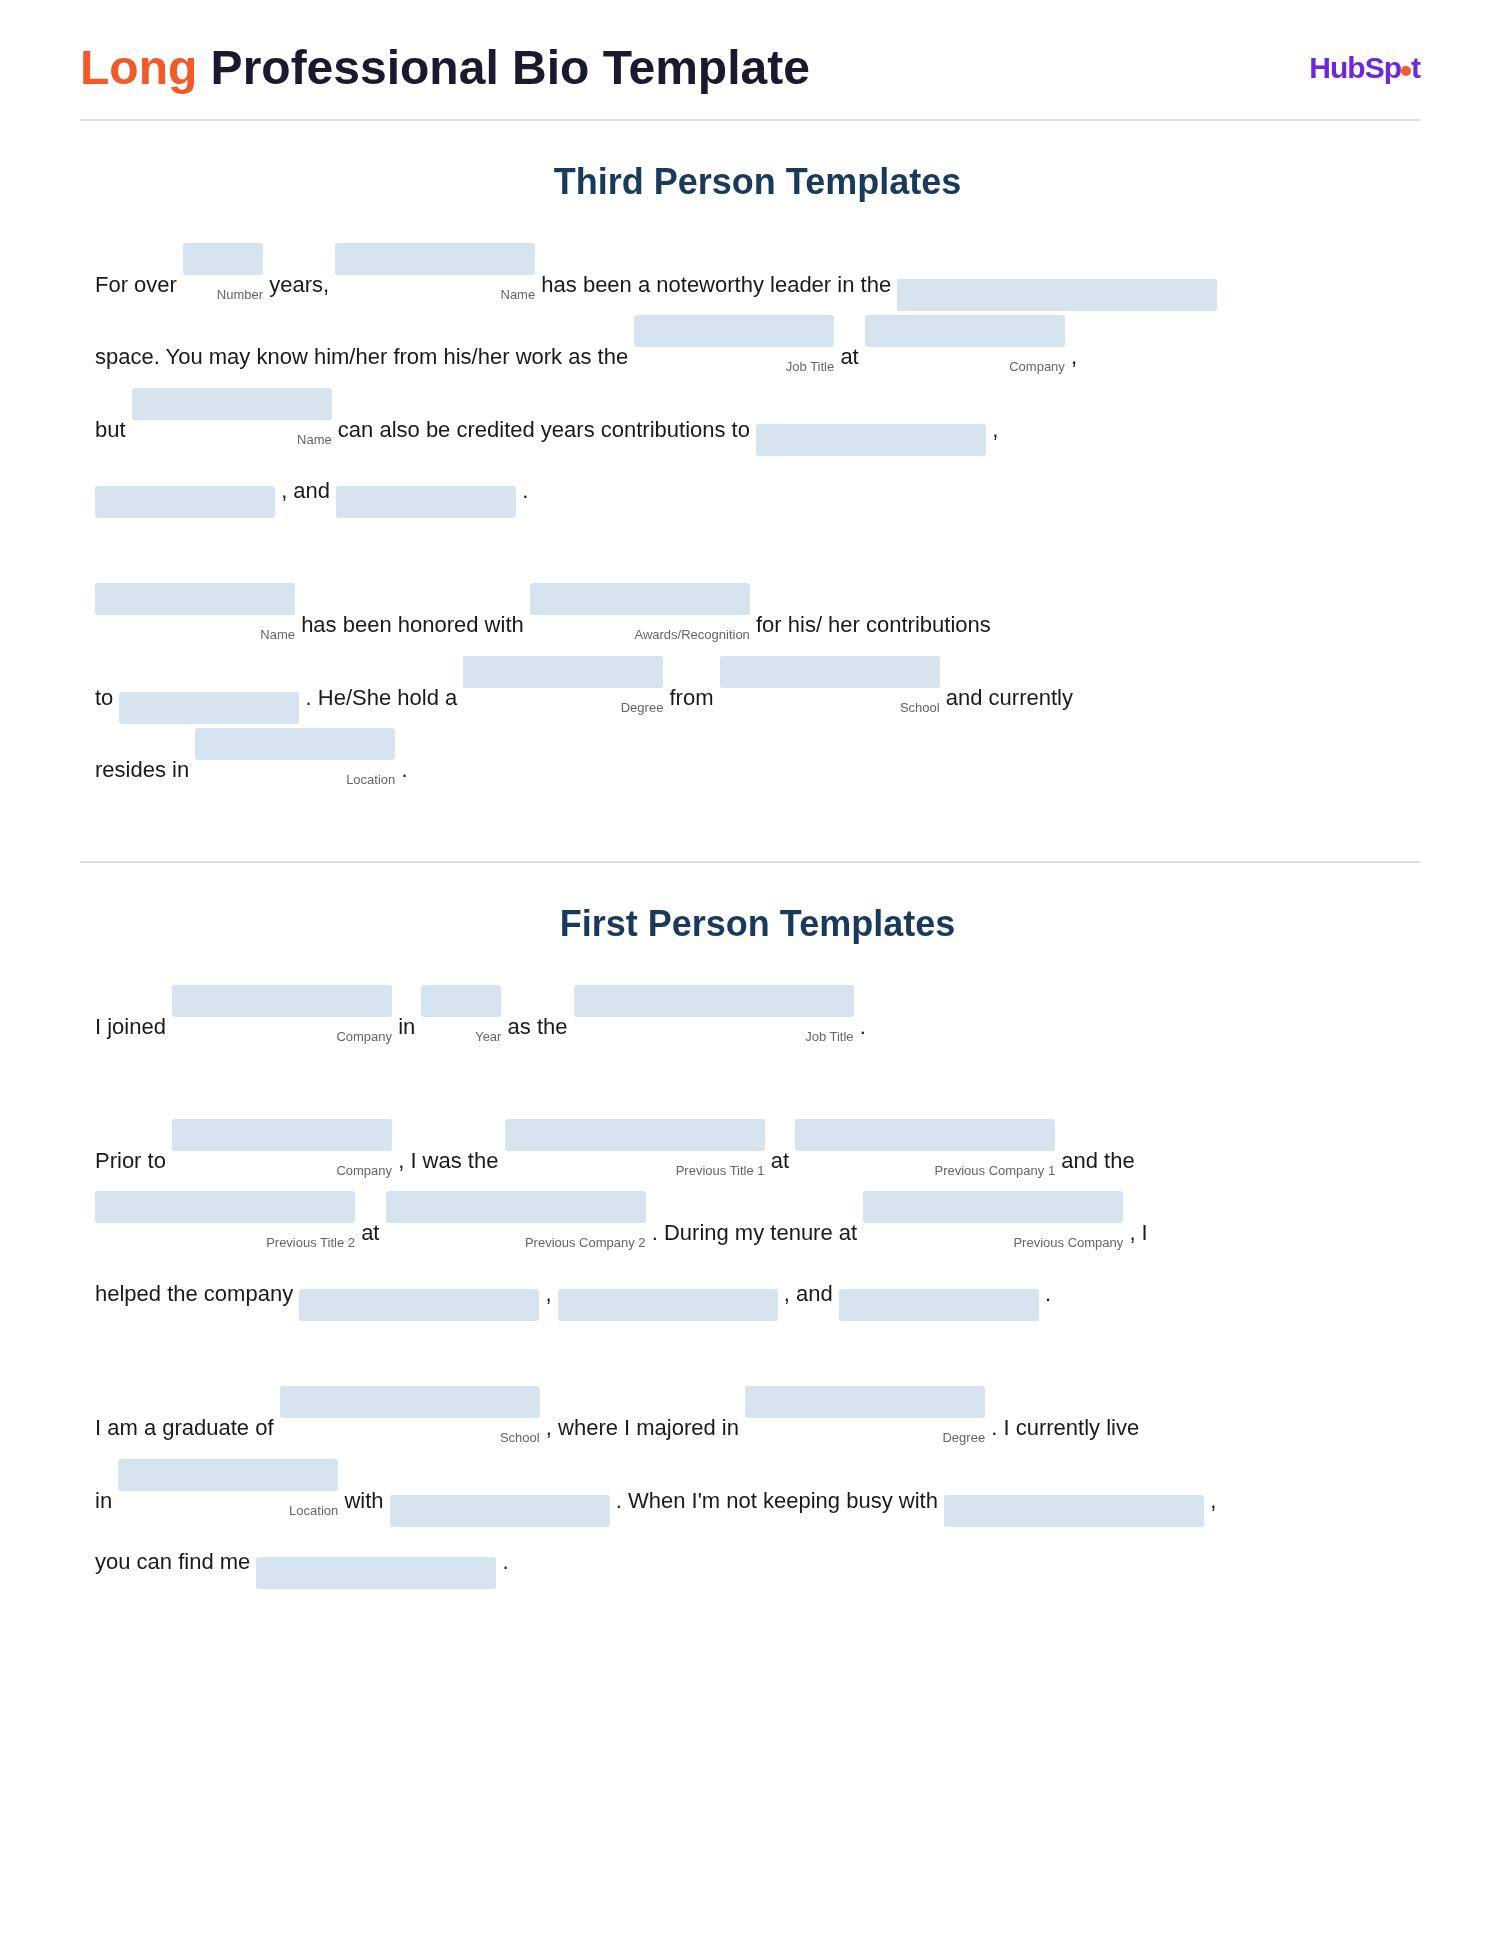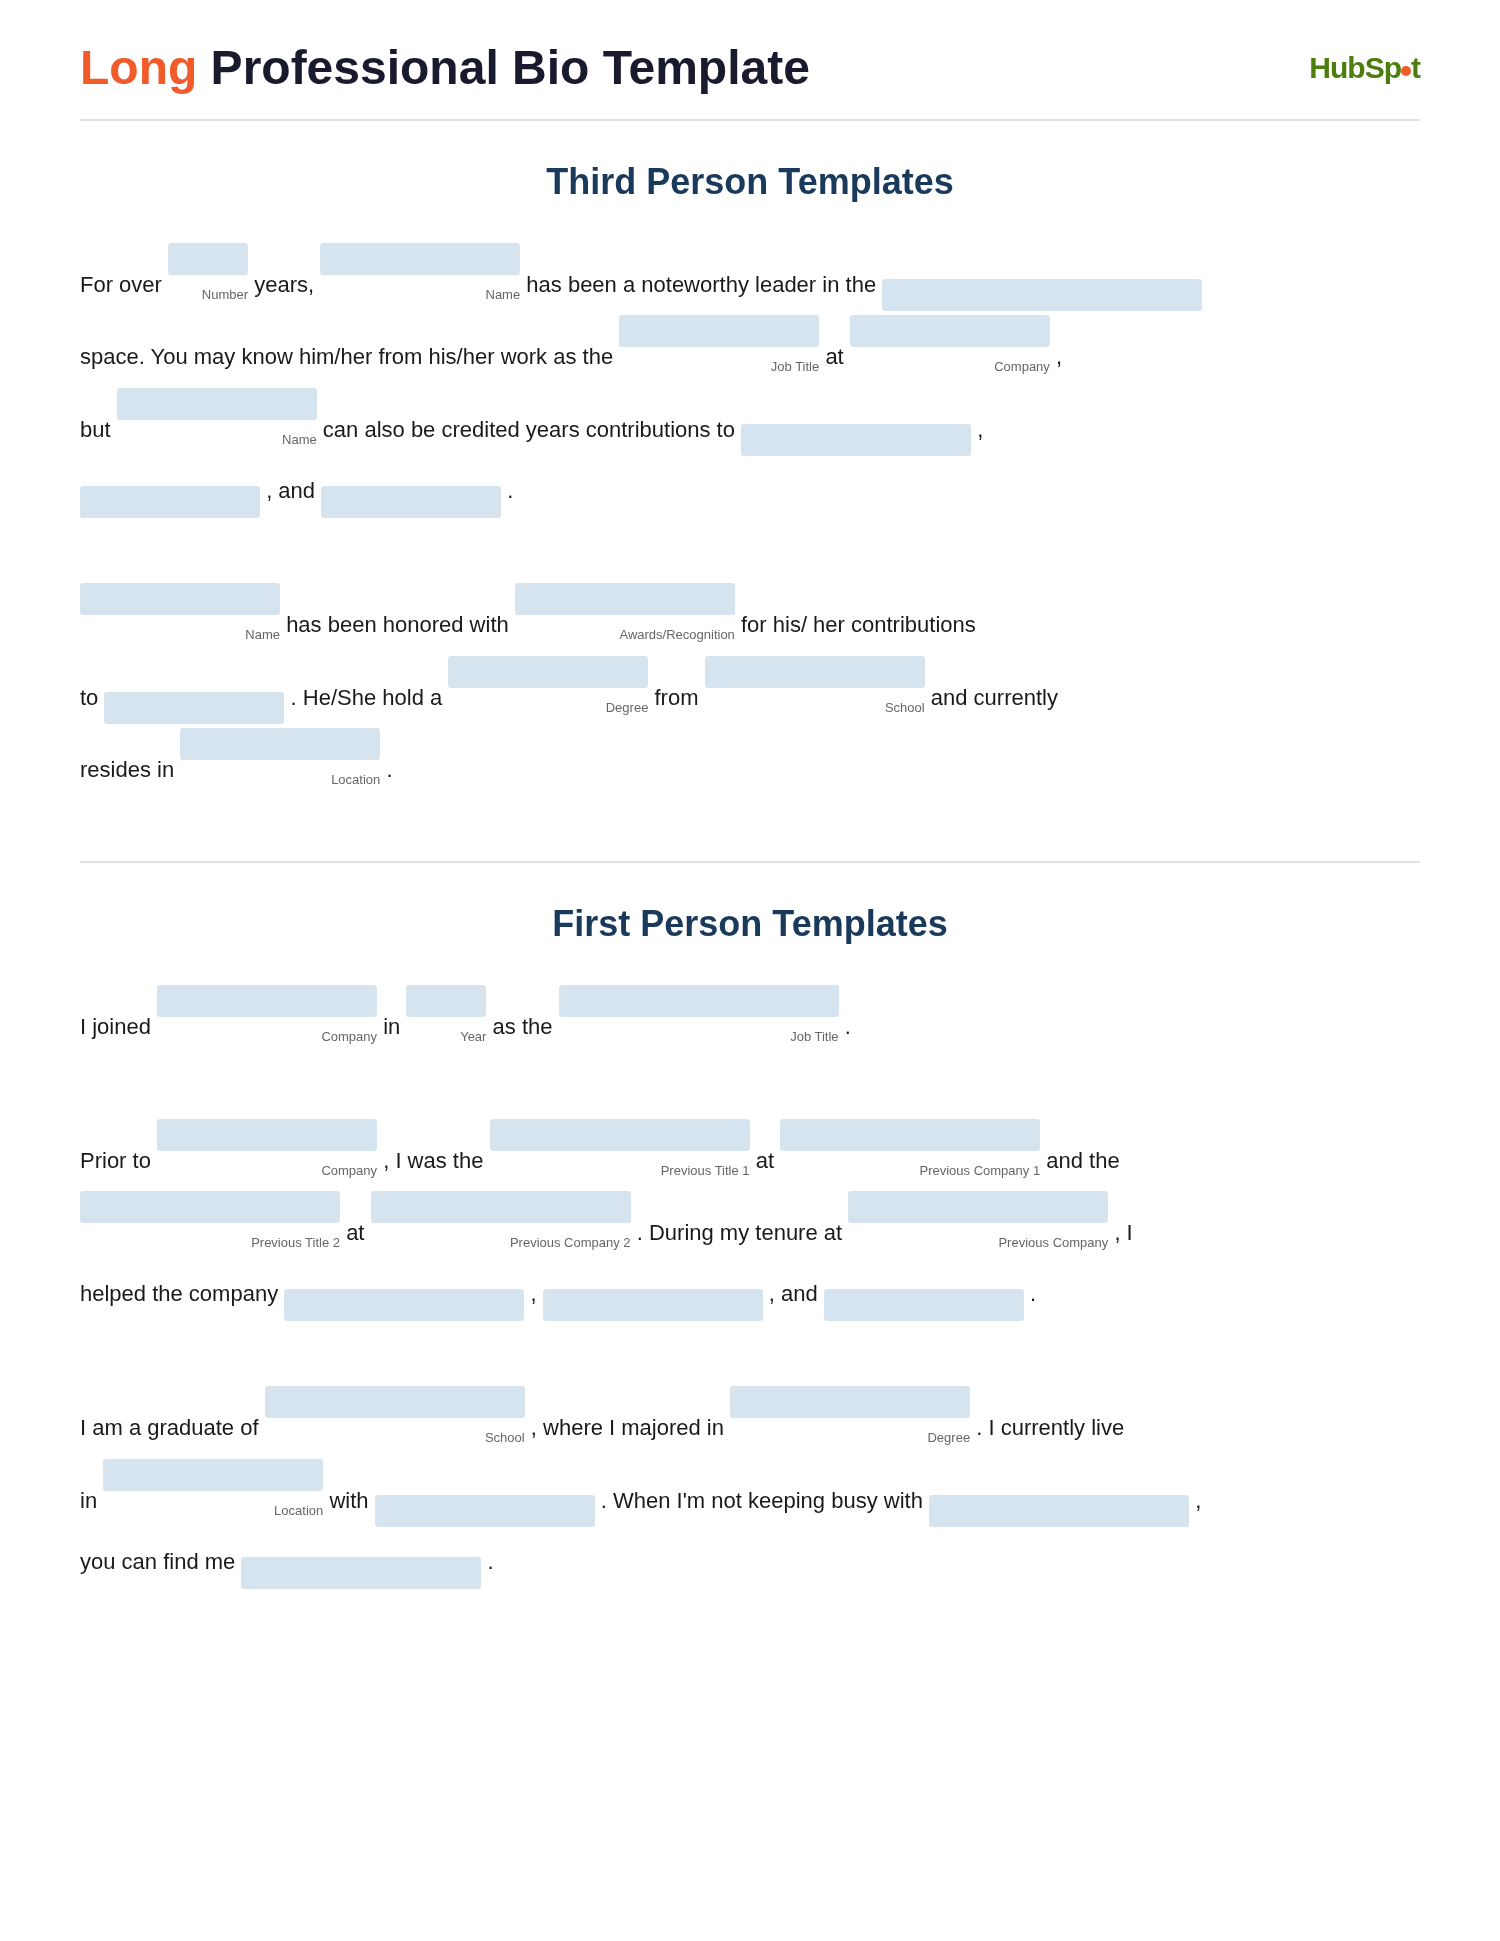--- a/index.html
+++ b/index.html
@@ -31,21 +31,21 @@
       color: #1a1a2e;
     }
 
     .header-title .highlight {
       color: #f15a29;
     }
 
     .hubspot-logo {
       font-size: 30px;
       font-weight: 700;
-      color: #4d7c0f;
+      color: #6d28d9;
       letter-spacing: -1px;
     }
 
     .hubspot-logo .dot {
       display: inline-block;
       width: 10px;
       height: 10px;
       background: #f15a29;
       border-radius: 50%;
       margin-bottom: 2px;
@@ -60,20 +60,21 @@
     .section-title {
       text-align: center;
       font-size: 36px;
       font-weight: 700;
       color: #1a3a5c;
       margin-bottom: 40px;
     }
 
     .template-block {
       margin-bottom: 60px;
+      margin-left: 15px;
     }
 
     .bio-text {
       font-size: 22px;
       line-height: 2.8;
       color: #1a1a1a;
     }
 
     .field-wrapper {
       display: inline-flex;

